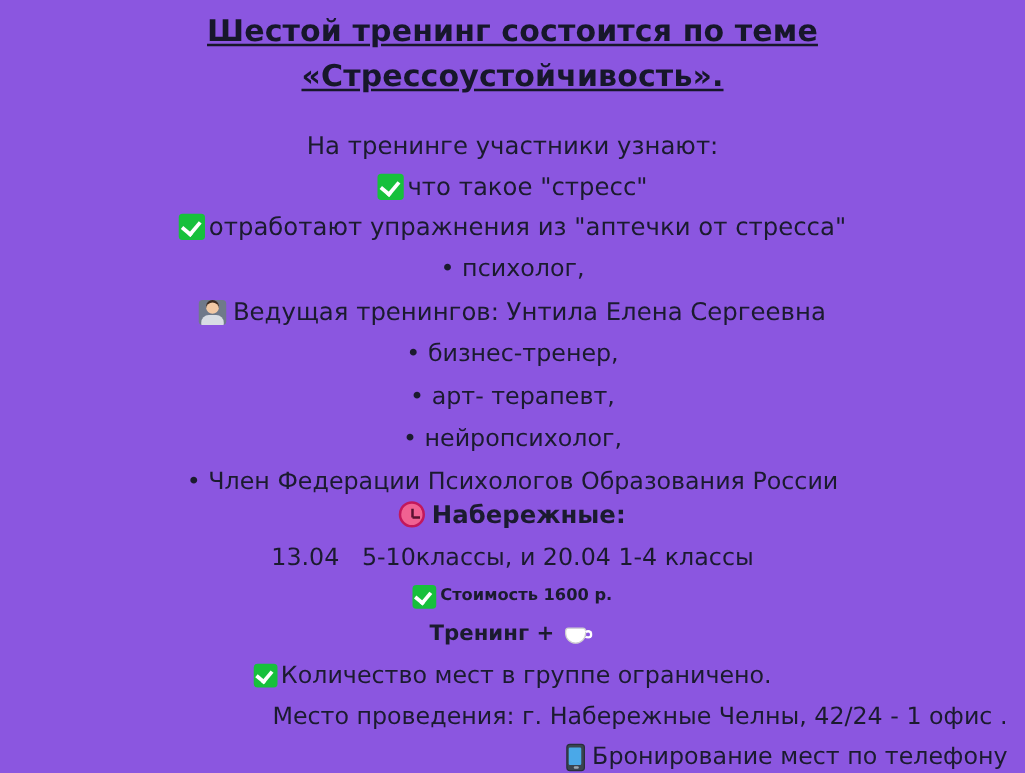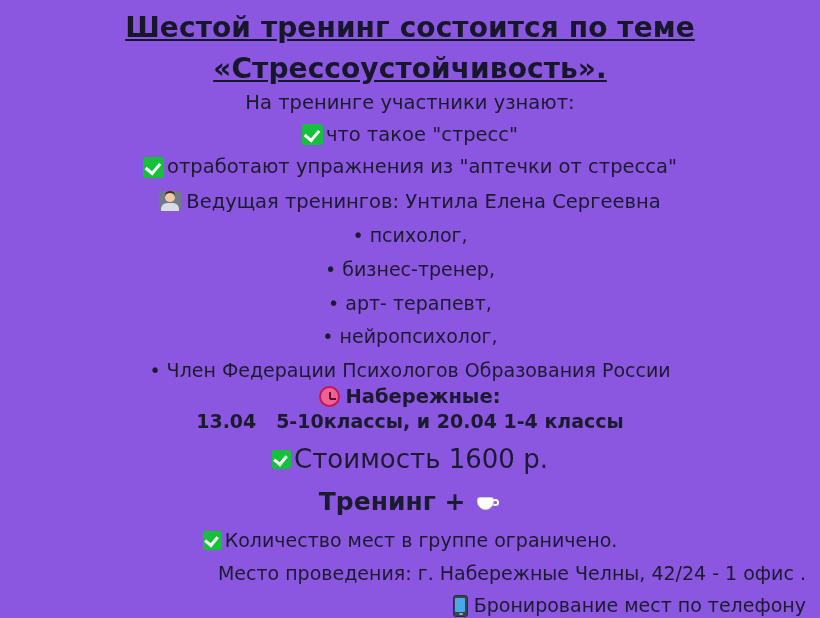--- a/index.html
+++ b/index.html
@@ -26,31 +26,31 @@
   .line {
     width: 100%;
     text-align: center;
     line-height: 1.30;
     display: flex;
     align-items: center;
     justify-content: center;
     flex-wrap: nowrap;
   }
   .title {
-    font-size: 28px;
+    font-size: 24px;
     font-weight: bold;
     text-decoration: underline;
     color: #17172b;
     letter-spacing: 0.1px;
   }
   .title-1 { margin-top: 2px; }
   .title-2 { margin-top: 5px; text-align: right; }
   .intro {
     font-size: 19.5px;
-    margin-top: 2px;
+    margin-top: 27px;
     color: #1b1b2f;
   }
   .bullet-line {
     font-size: 19.5px;
     margin-top: 7px;
   }
   .host-line {
     font-size: 19.5px;
     margin-top: 9px;
   }
@@ -60,29 +60,30 @@
   }
   .spacer-lg { height: 34px; }
   .spacer-md { height: 26px; }
   .sched-head {
     font-size: 19.5px;
     font-weight: bold;
     margin-top: 0;
   }
   .sched-dates {
     font-size: 19px;
+    font-weight: normal;
+    margin-top: 10px;
+  }
+  .sched-price {
+    font-size: 13px;
     font-weight: bold;
-  }
-  .sched-price {
-    font-size: 26px;
-    font-weight: normal;
     margin-top: 9px;
   }
   .sched-plus {
-    font-size: 25px;
+    font-size: 17px;
     font-weight: bold;
     margin-top: 9px;
     text-align: right;
   }
   .foot-line {
     font-size: 19px;
     margin-top: 9px;
   }
   .foot-line.tight { margin-top: 8px; justify-content: flex-end; }
 
@@ -262,28 +263,28 @@
     <span class="icon ck"></span>
     <span class="txt">что такое "стресс"</span>
   </div>
 
 
   <div class="line bullet-line">
     <span class="icon ck"></span>
     <span class="txt">отработают упражнения из "аптечки от стресса"</span>
   </div>
 
+  <div class="line dot-line">
+    <span class="txt">• психолог,</span>
+  </div>
+
   <div class="line host-line">
     <span class="icon person"></span>
     <span class="txt">Ведущая тренингов: Унтила Елена Сергеевна</span>
   </div>
-
-  <div class="line dot-line">
-    <span class="txt">• психолог,</span>
-  </div>
   <div class="line dot-line">
     <span class="txt">• бизнес-тренер,</span>
   </div>
   <div class="line dot-line">
     <span class="txt">• арт- терапевт,</span>
   </div>
   <div class="line dot-line">
     <span class="txt">• нейропсихолог,</span>
   </div>
   <div class="line dot-line">

